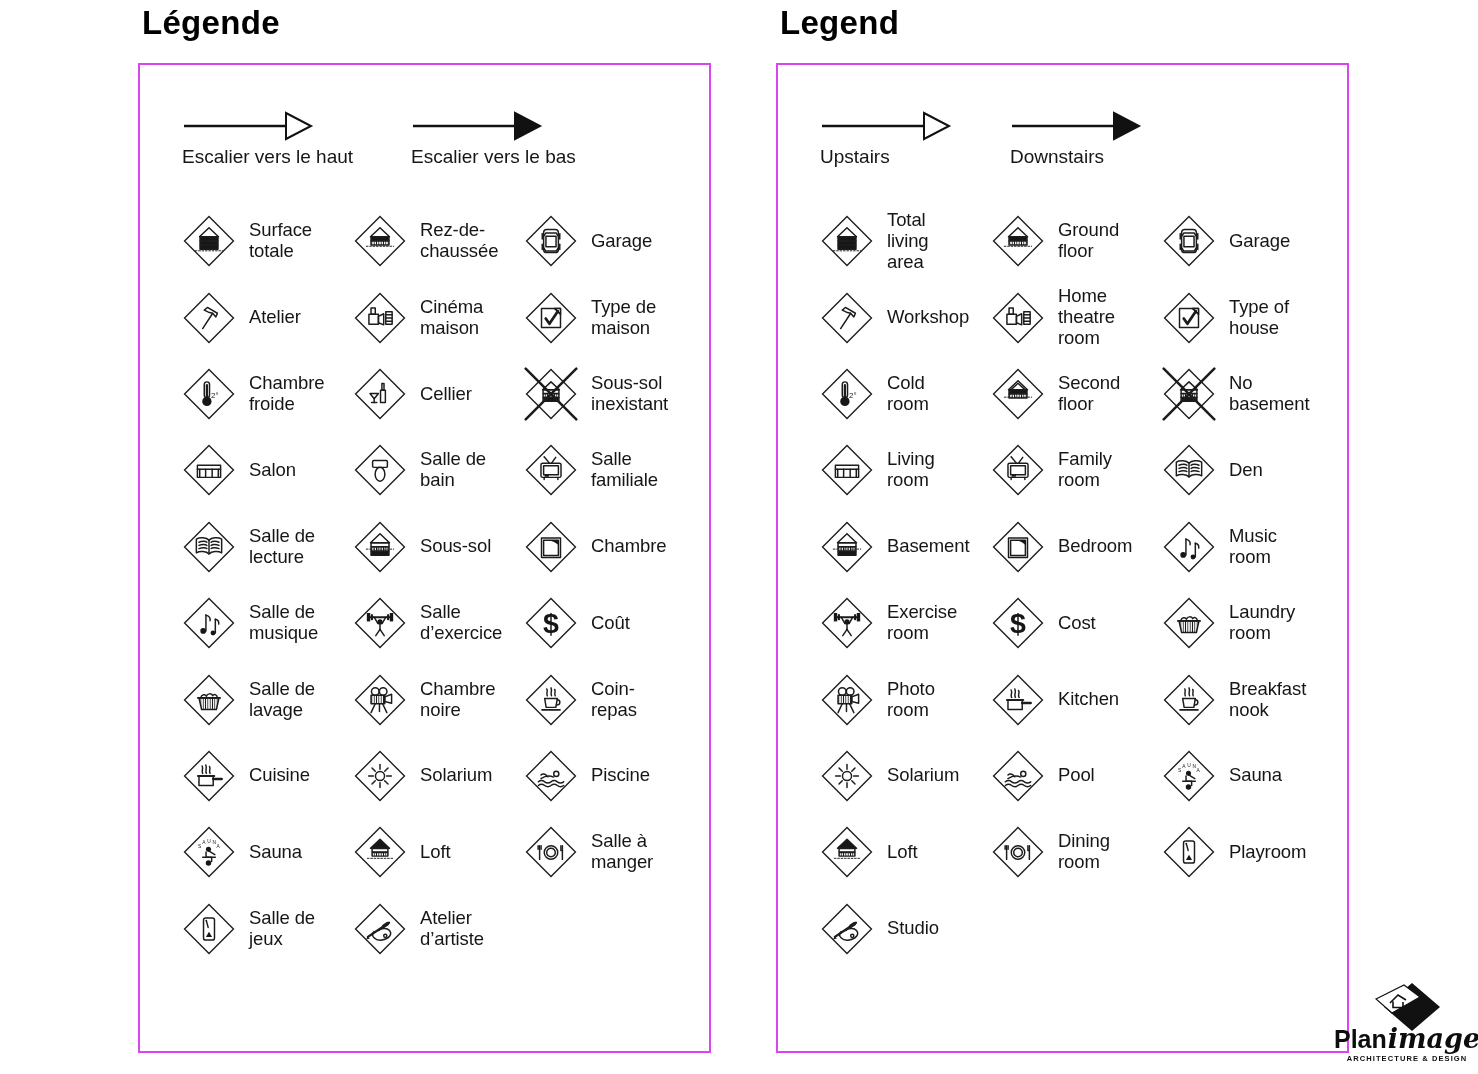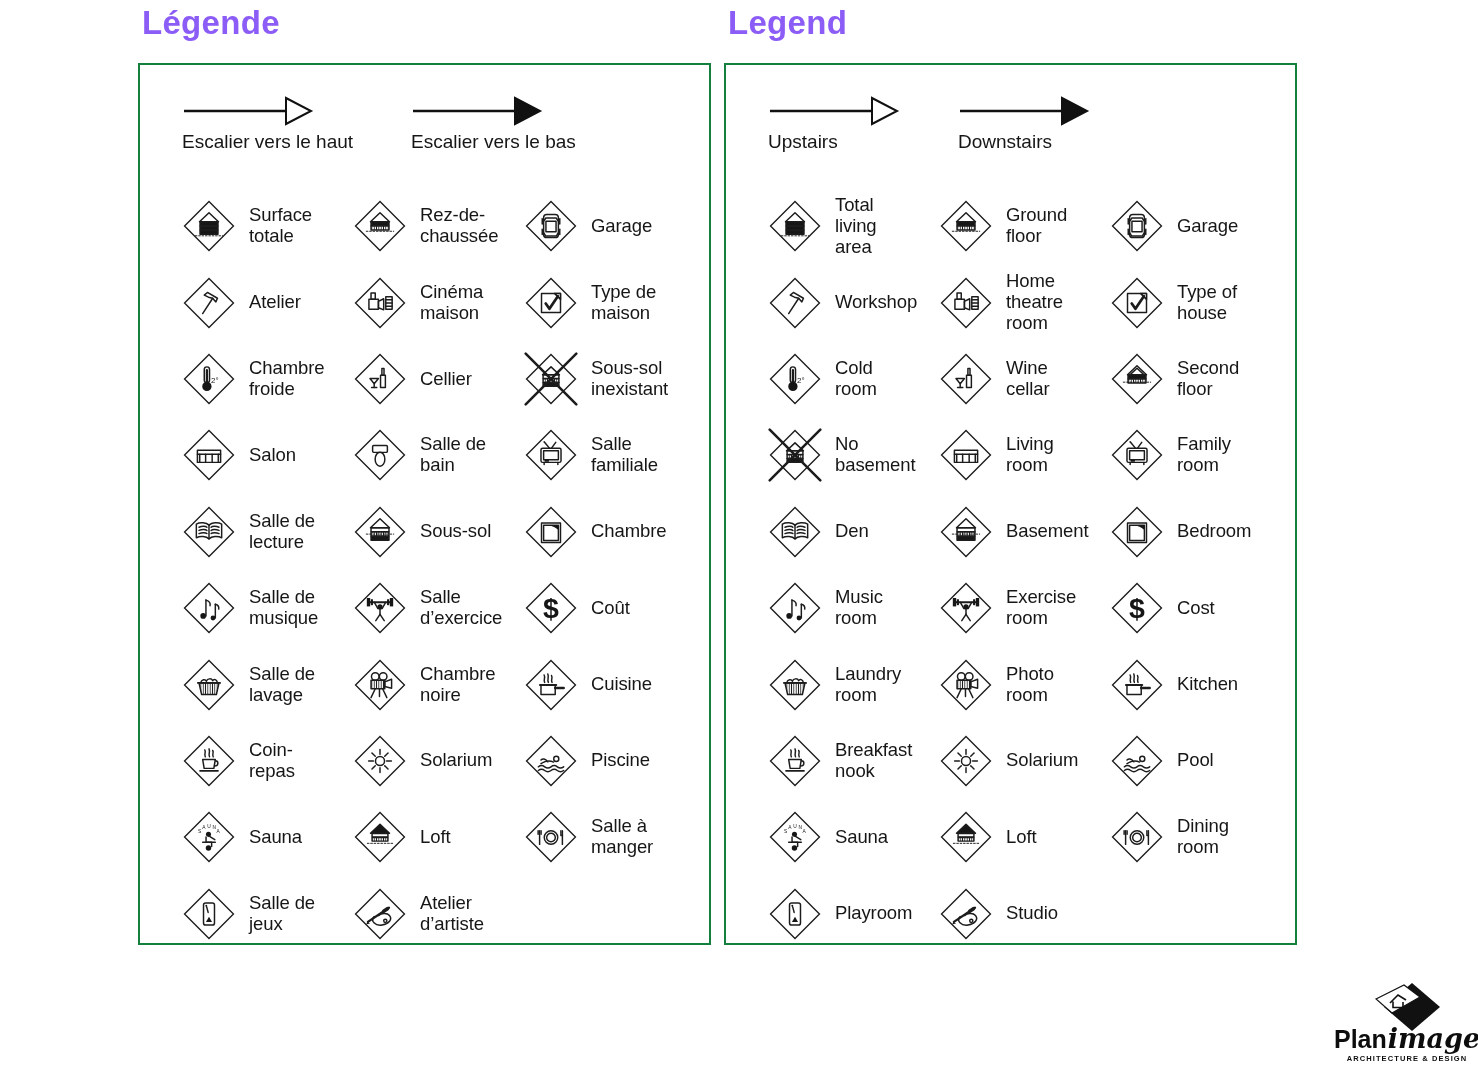--- a/index.html
+++ b/index.html
@@ -1,22 +1,22 @@
 <!DOCTYPE html>
 <html><head>
 <meta charset="utf-8">
 <style>
   html,body{margin:0;padding:0;background:#fff;}
   .page{position:relative;width:1478px;height:1074px;background:#ffffff;overflow:hidden;
         font-family:"Liberation Sans",sans-serif;color:#161616;}
   .panel{position:absolute;top:0;width:575px;height:1000px;}
   .panel-title{position:absolute;top:4px;left:4px;margin:0;font-size:33px;font-weight:800;
-               letter-spacing:.3px;color:#8b5cf6;}
-  .box{position:absolute;top:63px;left:0;width:573px;height:882px;box-sizing:border-box;
-       border:2px solid #15803d;background:#fff;padding:29px 14px 0 42px;}
+               letter-spacing:.3px;color:#000000;}
+  .box{position:absolute;top:63px;left:0;width:573px;height:990px;box-sizing:border-box;
+       border:2px solid #d946ef;background:#fff;padding:44px 14px 0 42px;}
   .arrow-row{display:flex;gap:58px;height:86px;margin-bottom:8px;}
   .panel-en .arrow-row{}
   .arrow-group{display:flex;flex-direction:column;align-items:flex-start;}
   .arrow-label{font-size:19px;margin-top:3px;white-space:nowrap;}
   .legend-grid{display:grid;grid-template-columns:repeat(3,1fr);grid-auto-rows:76.4px;}
   .legend-item{display:flex;align-items:center;gap:13px;min-width:0;}
   .icon-wrap{flex:0 0 auto;line-height:0;}
   .diamond-icon{width:54px;height:54px;display:block;}
   .item-label{font-size:18.5px;line-height:1.13;white-space:pre-line;letter-spacing:-.1px;}
   svg text{font-family:"Liberation Sans",sans-serif;}
@@ -373,43 +373,43 @@
               </svg>
             </span>
             <div class="item-label">Chambre
 noire</div>
           </div>
           <div class="legend-item">
             <span class="icon-wrap">
               <svg class="diamond-icon" viewBox="0 0 64 64">
                 <polygon points="32,3 61,32 32,61 3,32" fill="#fff" stroke="#1c1c1c" stroke-width="1.6"></polygon>
                 <g transform="translate(32,32) scale(1.25)" stroke="#1c1c1c" fill="none" stroke-width="1.4" stroke-linejoin="round" stroke-linecap="round">
+                  <path d="M -6,-1.5 L 6,-1.5 L 4.6,7 L -4.6,7 Z"></path>
+                  <path d="M 6,-0.2 C 9.2,0 9.4,4.6 5.2,4.8"></path>
+                  <line x1="-8.5" y1="9.3" x2="8.5" y2="9.3" stroke-width="1.7"></line>
+                  <path d="M -3.5,-4 C -5,-6.5 -2.5,-8 -4,-10.5 M 0.5,-4 C -1,-7 1.5,-8 0,-11.5 M 4,-4 C 2.5,-6.5 5,-8 3.5,-10"></path>
+                </g>
+              </svg>
+            </span>
+            <div class="item-label">Coin-
+repas</div>
+          </div>
+          <div class="legend-item">
+            <span class="icon-wrap">
+              <svg class="diamond-icon" viewBox="0 0 64 64">
+                <polygon points="32,3 61,32 32,61 3,32" fill="#fff" stroke="#1c1c1c" stroke-width="1.6"></polygon>
+                <g transform="translate(32,32) scale(1.25)" stroke="#1c1c1c" fill="none" stroke-width="1.4" stroke-linejoin="round" stroke-linecap="round">
                   <rect x="-9.5" y="0" width="13.5" height="9"></rect>
                   <line x1="4" y1="2.8" x2="12" y2="2.8" stroke-width="2.4"></line>
                   <line x1="-10.5" y1="0" x2="5" y2="0" stroke-width="1.8"></line>
                   <path d="M -6,-2.5 C -7.5,-5 -5,-6.5 -6.5,-9.5 M -2.5,-2.5 C -4,-5.5 -1.5,-6.5 -3,-10.5 M 1,-2.5 C -0.5,-5 2,-6.5 0.5,-9"></path>
                 </g>
               </svg>
             </span>
             <div class="item-label">Cuisine</div>
-          </div>
-          <div class="legend-item">
-            <span class="icon-wrap">
-              <svg class="diamond-icon" viewBox="0 0 64 64">
-                <polygon points="32,3 61,32 32,61 3,32" fill="#fff" stroke="#1c1c1c" stroke-width="1.6"></polygon>
-                <g transform="translate(32,32) scale(1.25)" stroke="#1c1c1c" fill="none" stroke-width="1.4" stroke-linejoin="round" stroke-linecap="round">
-                  <path d="M -6,-1.5 L 6,-1.5 L 4.6,7 L -4.6,7 Z"></path>
-                  <path d="M 6,-0.2 C 9.2,0 9.4,4.6 5.2,4.8"></path>
-                  <line x1="-8.5" y1="9.3" x2="8.5" y2="9.3" stroke-width="1.7"></line>
-                  <path d="M -3.5,-4 C -5,-6.5 -2.5,-8 -4,-10.5 M 0.5,-4 C -1,-7 1.5,-8 0,-11.5 M 4,-4 C 2.5,-6.5 5,-8 3.5,-10"></path>
-                </g>
-              </svg>
-            </span>
-            <div class="item-label">Coin-
-repas</div>
           </div>
           <div class="legend-item">
             <span class="icon-wrap">
               <svg class="diamond-icon" viewBox="0 0 64 64">
                 <polygon points="32,3 61,32 32,61 3,32" fill="#fff" stroke="#1c1c1c" stroke-width="1.6"></polygon>
                 <g transform="translate(32,32) scale(1.25)" stroke="#1c1c1c" fill="none" stroke-width="1.4" stroke-linejoin="round" stroke-linecap="round">
                   <circle cx="0" cy="0" r="4.3"></circle>
                   <line x1="6.3" y1="0" x2="10.8" y2="0"></line>
                   <line x1="-6.3" y1="0" x2="-10.8" y2="0"></line>
                   <line x1="0" y1="6.3" x2="0" y2="10.8"></line>
@@ -518,21 +518,21 @@
                 </g>
               </svg>
             </span>
             <div class="item-label">Atelier
 d’artiste</div>
           </div>
         </div>
     </div>
   </section>
 
-  <section class="panel panel-en" style="left:724px">
+  <section class="panel panel-en" style="left:776px">
     <h1 class="panel-title">Legend</h1>
     <div class="box">
       <div class="arrow-row">
           <div class="arrow-group">
             <svg width="132" height="34" viewBox="0 0 132 34">
               <line x1="2" y1="17" x2="104" y2="17" stroke="#111" stroke-width="2.6"></line>
               <polygon points="104,4 129,17 104,30" fill="#fff" stroke="#111" stroke-width="2"></polygon>
             </svg>
             <div class="arrow-label">Upstairs</div>
           </div>
@@ -648,36 +648,20 @@
                 <g transform="translate(32,32) scale(1.25)" stroke="#1c1c1c" fill="none" stroke-width="1.4" stroke-linejoin="round" stroke-linecap="round">
                   <rect x="-4.5" y="-11.5" width="5" height="15" rx="2.5"></rect>
                   <line x1="-2" y1="-8.5" x2="-2" y2="3" stroke-width="2.2"></line>
                   <circle cx="-2" cy="7" r="4.4" fill="#161616" stroke="none"></circle>
                   <text x="2" y="3.5" font-size="7.5" fill="#161616" stroke="none">2°</text>
                 </g>
               </svg>
             </span>
             <div class="item-label">Cold
 room</div>
-          </div>
-          <div class="legend-item">
-            <span class="icon-wrap">
-              <svg class="diamond-icon" viewBox="0 0 64 64">
-                <polygon points="32,3 61,32 32,61 3,32" fill="#fff" stroke="#1c1c1c" stroke-width="1.6"></polygon>
-                <g transform="translate(32,32) scale(1.25)" stroke="#1c1c1c" fill="none" stroke-width="1.4" stroke-linejoin="round" stroke-linecap="round">
-                  <rect x="0.5" y="-3.5" width="4.6" height="11.5"></rect>
-                  <rect x="1.8" y="-10" width="2" height="6.5"></rect>
-                  <polygon points="-9.5,-0.5 -1.5,-0.5 -5.5,4.5"></polygon>
-                  <line x1="-5.5" y1="4.5" x2="-5.5" y2="8"></line>
-                  <line x1="-8" y1="8" x2="-3" y2="8"></line>
-                </g>
-              </svg>
-            </span>
-            <div class="item-label">Wine
-cellar</div>
           </div>
           <div class="legend-item">
             <span class="icon-wrap">
               <svg class="diamond-icon" viewBox="0 0 64 64">
                 <polygon points="32,3 61,32 32,61 3,32" fill="#fff" stroke="#1c1c1c" stroke-width="1.6"></polygon>
                 <g transform="translate(32,32) scale(1.25)" stroke="#1c1c1c" fill="none" stroke-width="1.4" stroke-linejoin="round" stroke-linecap="round">
                   <polygon points="-9,-4 0,-12.5 9,-4"></polygon>
                   <path d="M -6,-4.6 L 0,-10.2 L 6,-4.6"></path>
                   <rect x="-8.5" y="-4" width="17" height="3.7" fill="#161616"></rect>
                   <rect x="-8.5" y="0.1" width="17" height="3.7" fill="url(#hv)"></rect>

